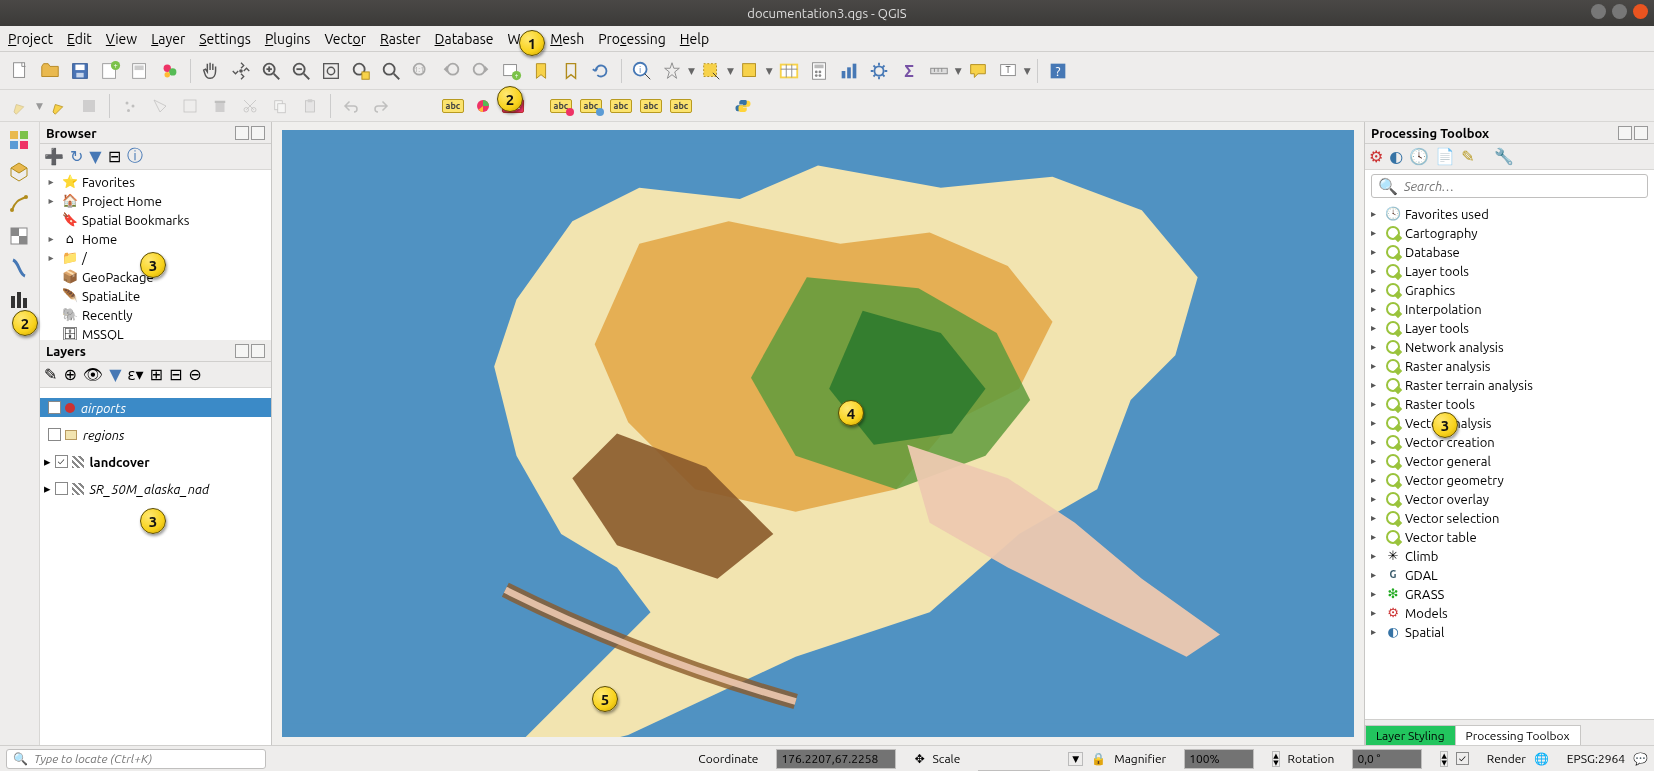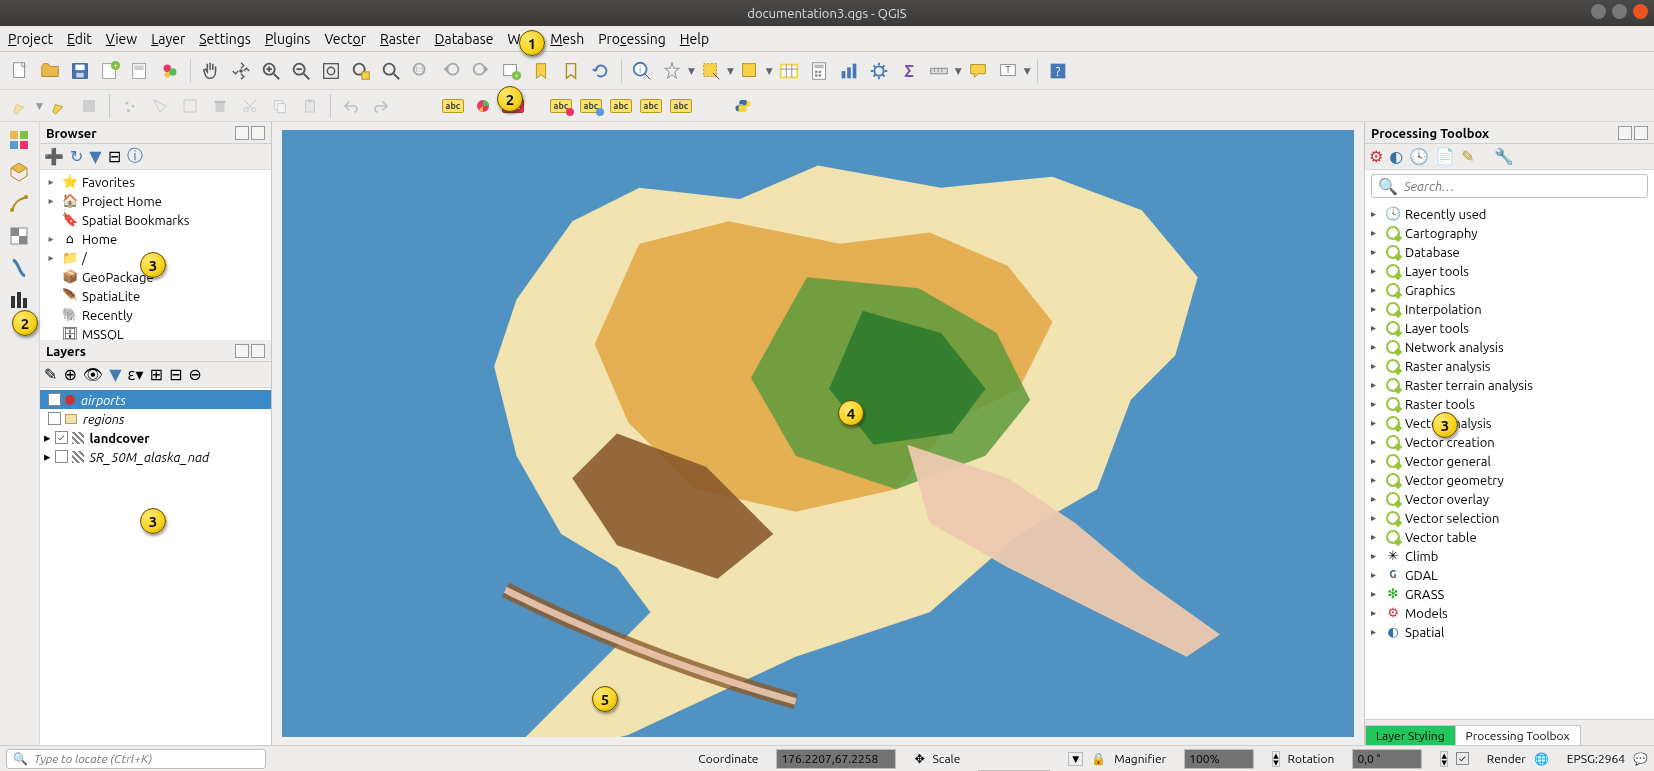--- a/index.html
+++ b/index.html
@@ -19,21 +19,21 @@
 .vbtn { width: 26px; height: 26px; }
 .midleft { width: 232px; display: flex; flex-direction: column; background:#fff; border-right:1px solid #c8c7c5; }
 .panel-header { height: 22px; background: #eeedec; border-bottom: 1px solid #d0cfcd; display:flex; align-items:center; justify-content:space-between; padding: 0 6px; font-size:13px; font-weight:bold; }
 .panel-header .pbtns { display:flex; gap:2px; }
 .pbtn-ico { width:14px; height:14px; border:1px solid #999; background:#f5f5f4; }
 .panel-toolbar { height: 26px; background:#eeedec; display:flex; align-items:center; padding:0 4px; gap:6px; border-bottom:1px solid #d8d7d5; }
 .tree { flex:1; overflow:auto; font-size:13px; padding: 2px 0; }
 .tree-row { display:flex; align-items:center; height:19px; padding-left:4px; gap:4px; white-space:nowrap; }
 .tree-row .tw { width:14px; text-align:center; color:#666; font-size:10px; }
 .tree-row .ico { width:16px; height:16px; display:inline-flex; align-items:center; justify-content:center; }
-.layer-row { display:flex; align-items:center; height:19px; font-size:13px; gap:4px; padding-left:4px; }
+.layer-row { display:flex; align-items:center; height:19px; font-size:13px; gap:4px; padding-left:4px;margin-top:8px; }
 .layer-row.sel { background:#3b8ac7; color:#fff; }
 .layer-row .cb { width:13px; height:13px; border:1px solid #888; background:#fff; display:flex; align-items:center; justify-content:center; font-size:10px; color:#333; }
 .layer-row em { font-style: italic; }
 .canvas-wrap { flex:1; display:flex; flex-direction:column; }
 .canvas { flex:1; margin:8px 10px; background:#5092c2; position:relative; overflow:hidden; }
 .rightcol { width: 290px; display:flex; flex-direction:column; background:#fff; border-left:1px solid #c8c7c5; }
 .search-box { margin:4px 6px; height:24px; border:1px solid #c0bfbe; border-radius:3px; display:flex; align-items:center; padding:0 6px; gap:6px; background:#fff; }
 .search-box input { border:none; outline:none; font-size:13px; flex:1; font-style:italic; color:#777; background:transparent; }
 .ptree { flex:1; overflow:auto; font-size:13px; padding:2px 0; }
 .ptree-row { display:flex; align-items:center; height:19px; padding-left:6px; gap:4px; }
@@ -586,21 +586,21 @@
       <span style="color:#b89a20">🔧</span>
     </div>
     <div class="search-box">
       <span>🔍</span>
       <input placeholder="Search…" style="">
     </div>
     <div class="ptree" id="toolbox-tree">
         <div class="ptree-row">
           <span class="tw">▸</span>
           <span class="ico">🕓</span>
-          <span>Recently used</span>
+          <span>Favorites used</span>
         </div>
         <div class="ptree-row">
           <span class="tw">▸</span>
           <span class="ico">
             <span class="qicon"></span>
           </span>
           <span>Cartography</span>
         </div>
         <div class="ptree-row">
           <span class="tw">▸</span>

